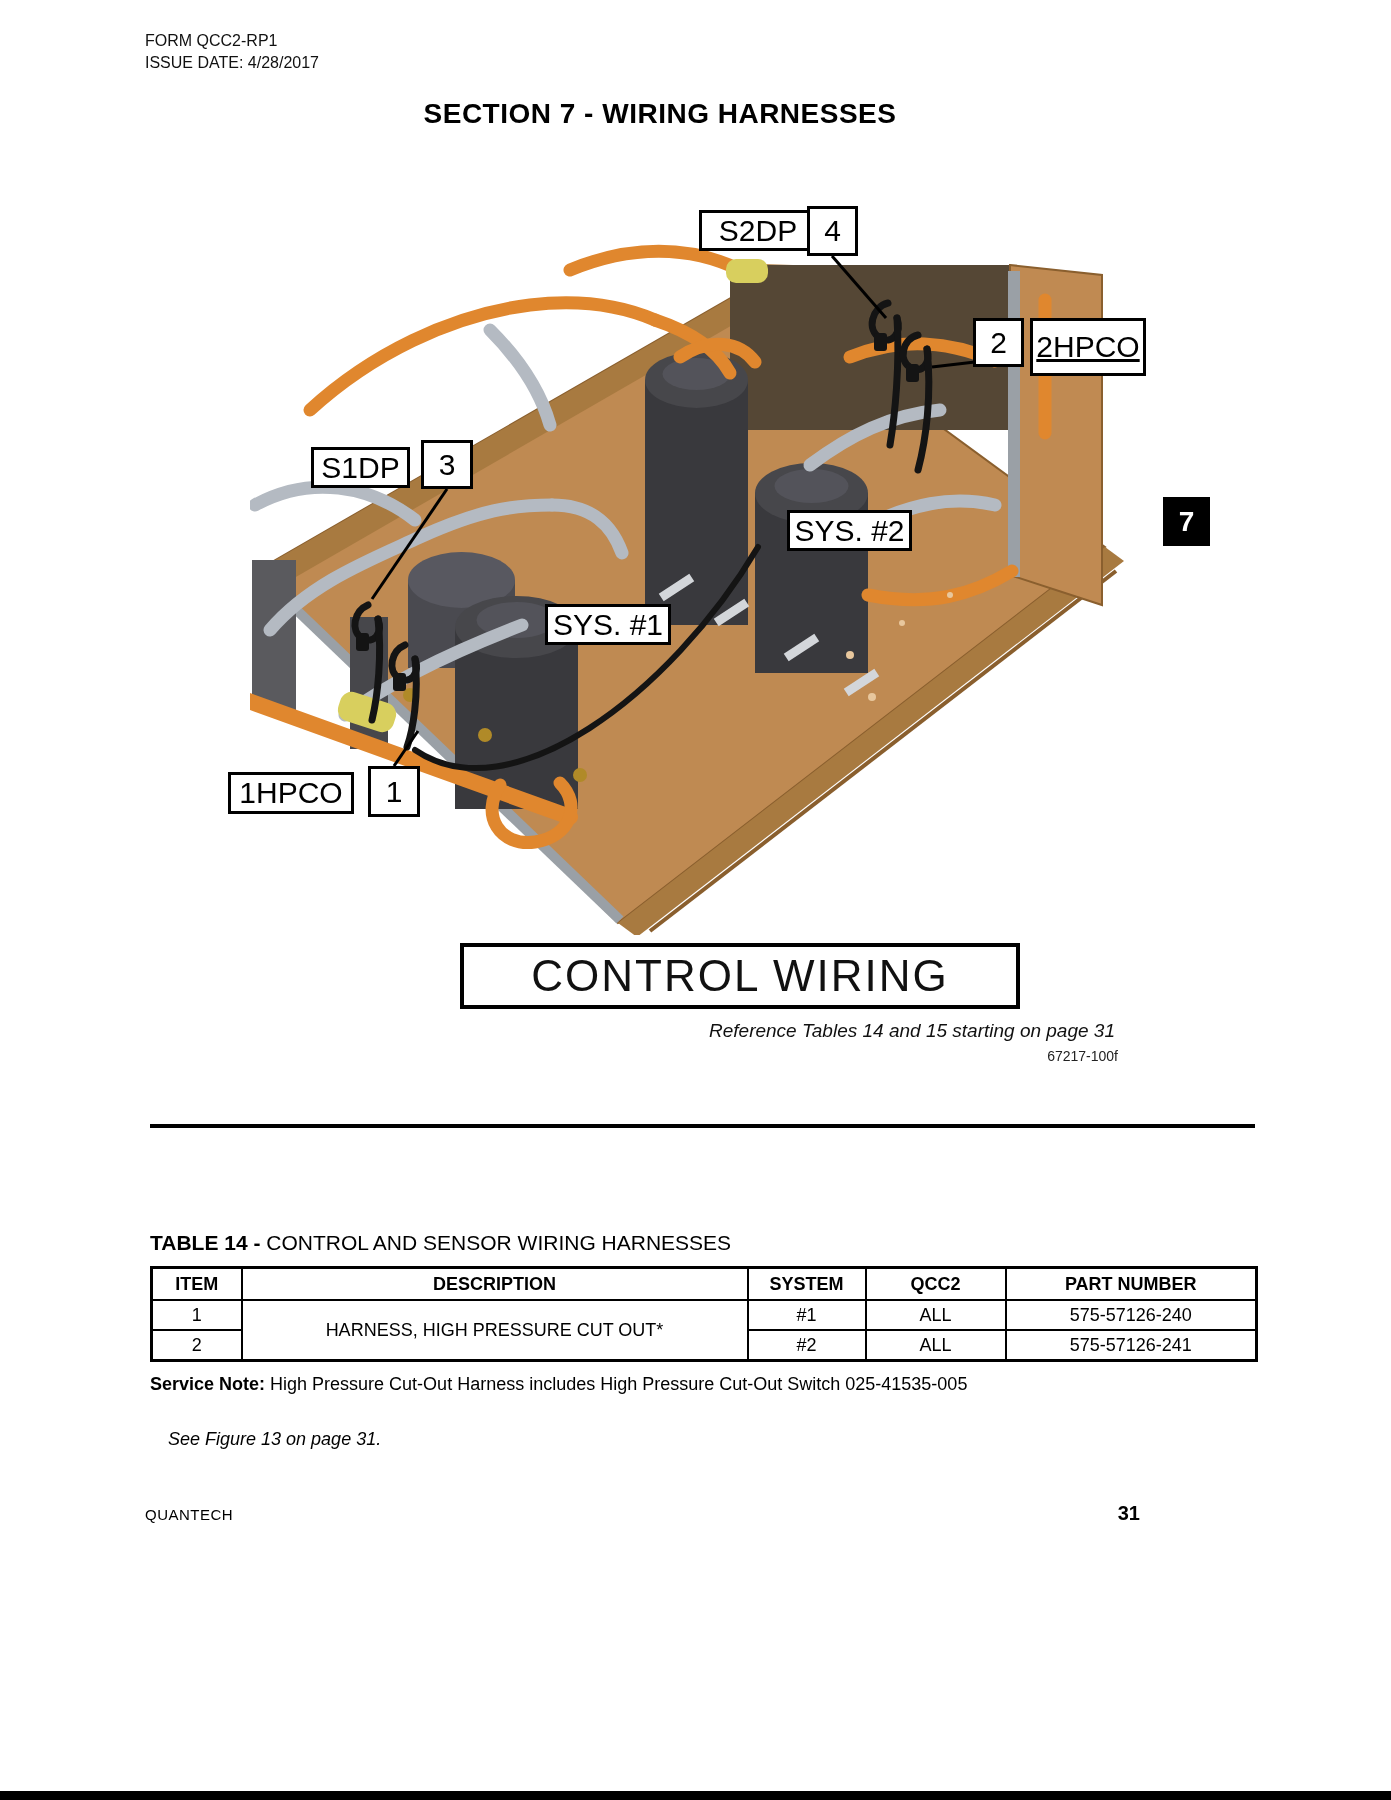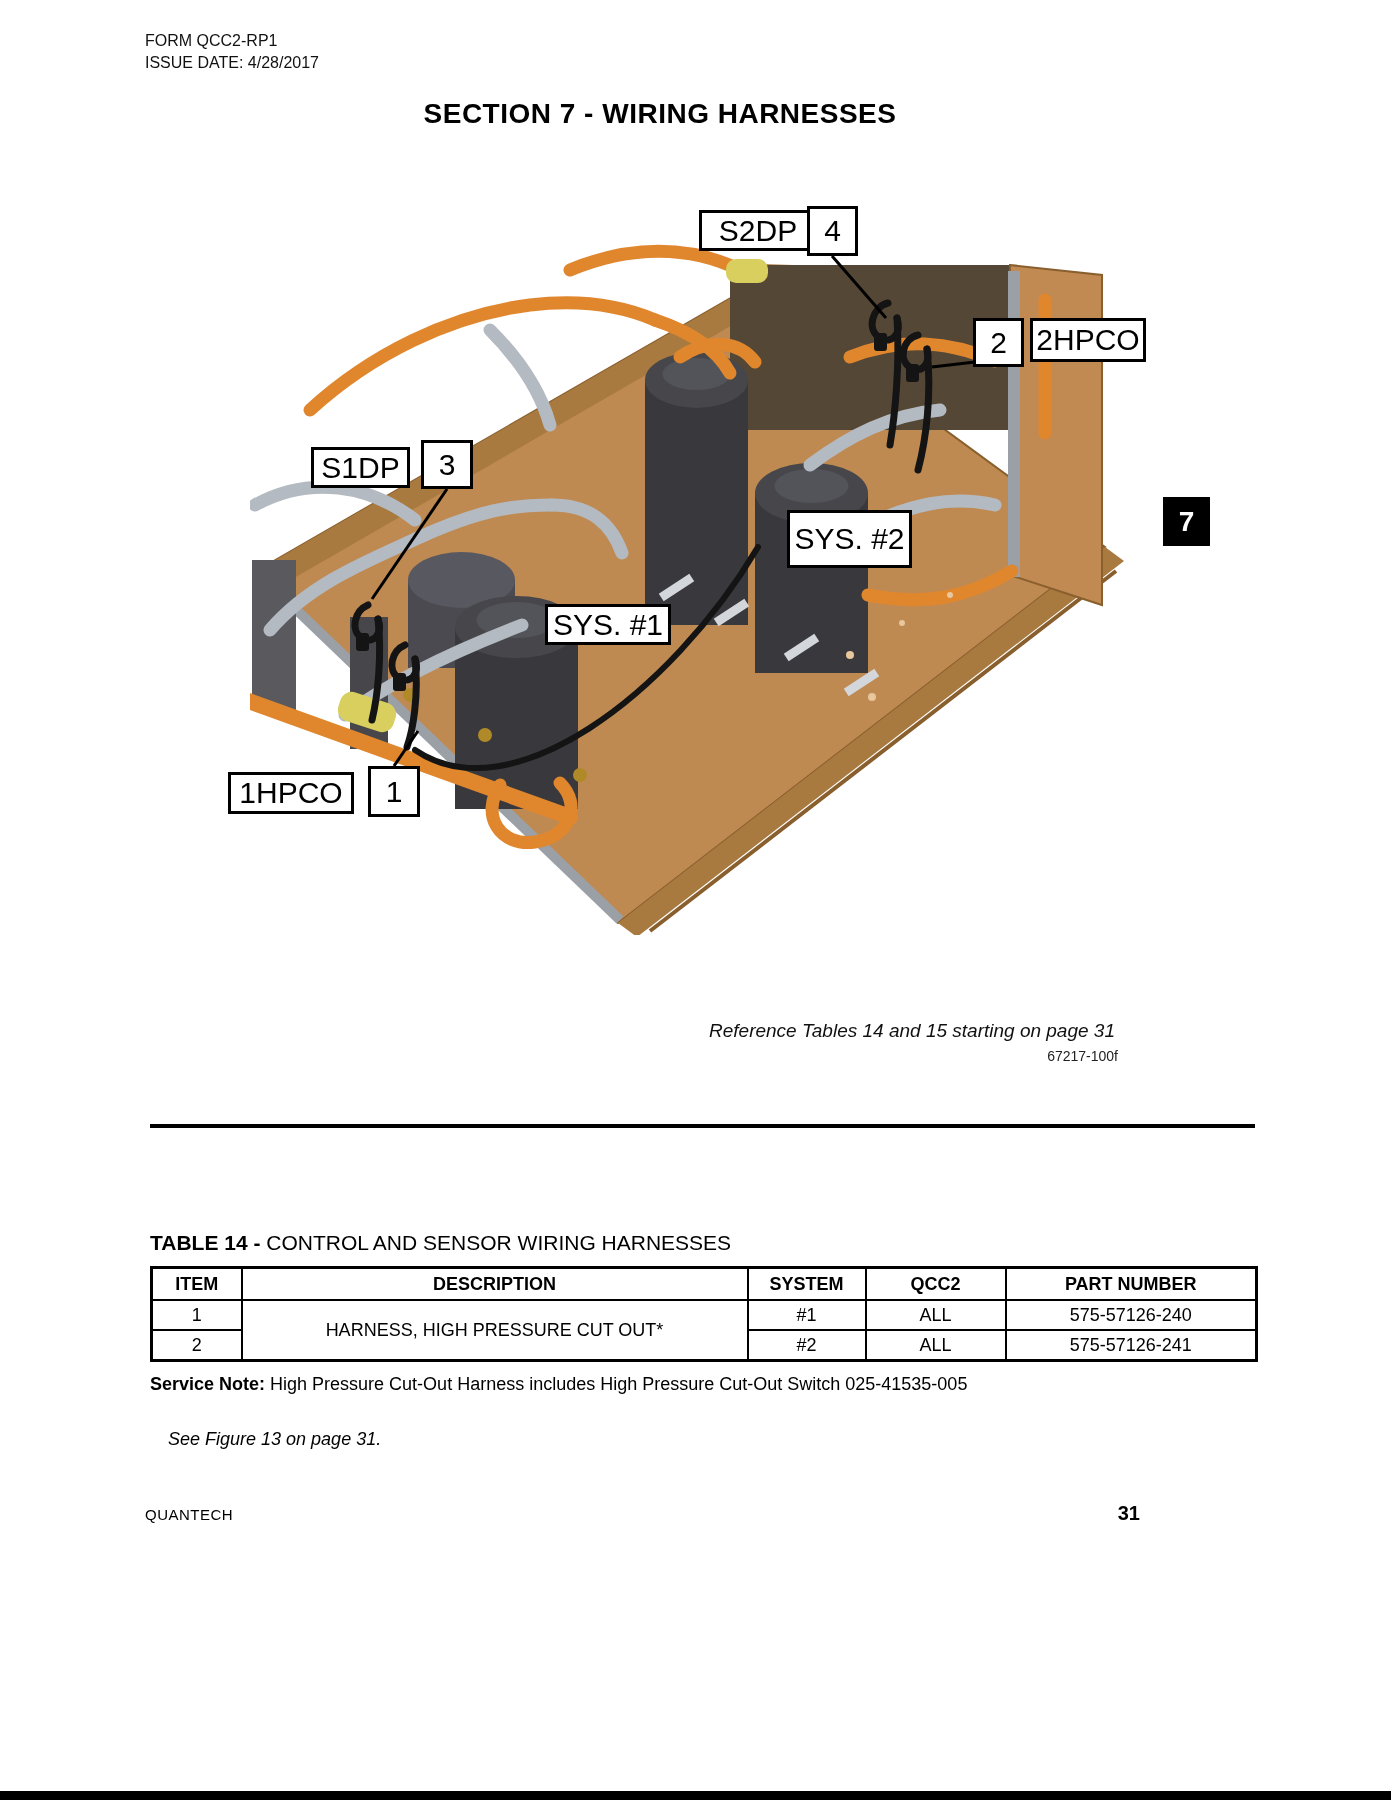--- a/index.html
+++ b/index.html
@@ -166,28 +166,31 @@
         <line x1="725" y1="187" x2="682" y2="192"></line>
         <line x1="197" y1="314" x2="122" y2="424"></line>
         <line x1="144" y1="591" x2="168" y2="556"></line>
       </g>
     </svg>
   </div>
 
   <div class="callout" style="left:699px;top:210px;width:118px;height:41px;">S2DP</div>
   <div class="callout" style="left:807px;top:206px;width:51px;height:50px;">4</div>
   <div class="callout" style="left:973px;top:318px;width:51px;height:49px;">2</div>
-  <div class="callout" style="left:1030px;top:318px;width:116px;height:44px;">2HPCO</div>
+  <div class="callout" style="left:1030px;top:318px;width:116px;height:58px;text-decoration:underline;">2HPCO</div>
   <div class="callout" style="left:311px;top:447px;width:99px;height:41px;">S1DP</div>
   <div class="callout" style="left:421px;top:440px;width:52px;height:49px;">3</div>
-  <div class="callout" style="left:787px;top:510px;width:125px;height:58px;">SYS. #2</div>
+  <div class="callout" style="left:787px;top:510px;width:125px;height:41px;">SYS. #2</div>
   <div class="callout" style="left:545px;top:604px;width:126px;height:41px;">SYS. #1</div>
   <div class="callout" style="left:228px;top:772px;width:126px;height:42px;">1HPCO</div>
   <div class="callout" style="left:368px;top:766px;width:52px;height:51px;">1</div>
 
+  <div class="banner">
+    <span>CONTROL WIRING</span>
+  </div>
 
   <div class="ref-note">Reference Tables 14 and 15 starting on page 31</div>
   <div class="dwg-no">67217-100f</div>
 
   <div class="fig-rule"></div>
 
   <div class="tbl-caption">
     <span class="b">TABLE 14 - </span><span>CONTROL AND SENSOR WIRING HARNESSES</span>
   </div>
 

